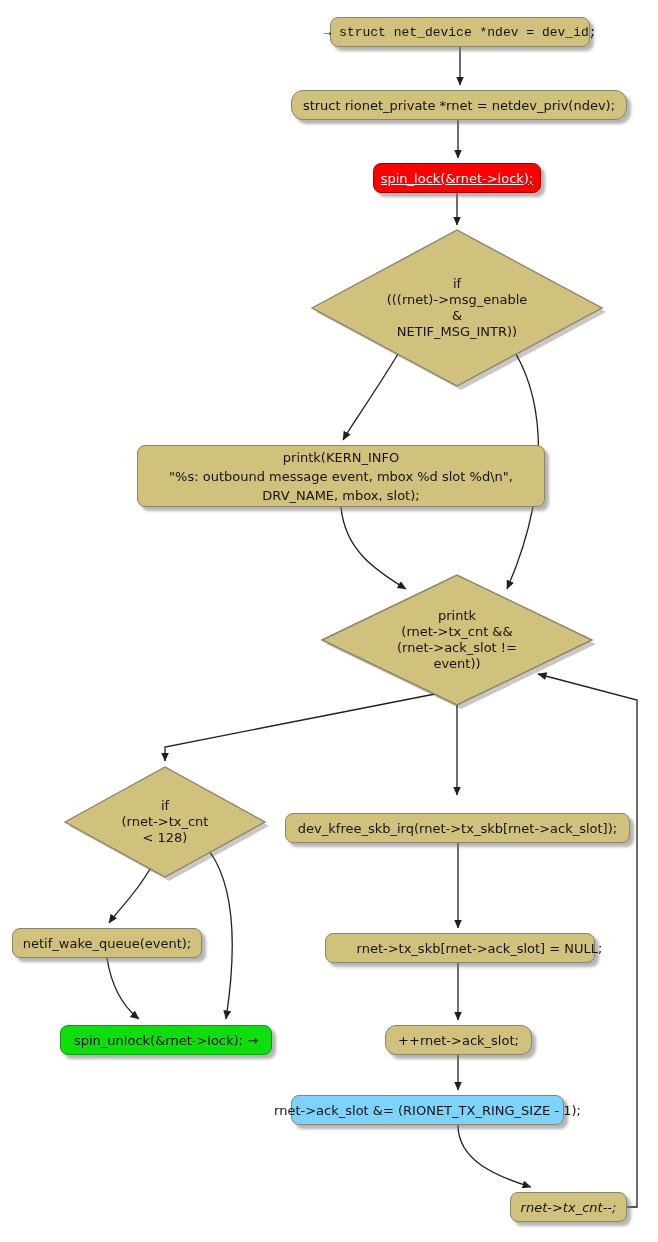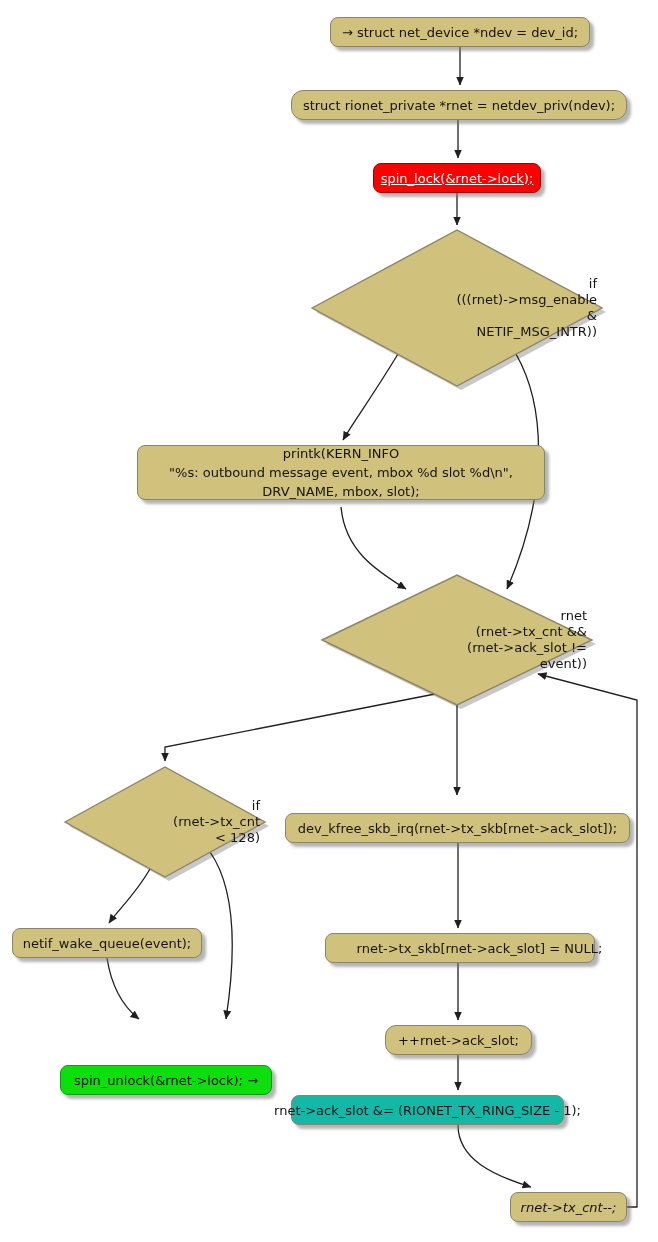--- a/index.html
+++ b/index.html
@@ -14,21 +14,21 @@
     border: 1.4px solid #8a8468; border-radius: 8px;
     background: #d0c17c;
     box-shadow: 4px 4px 3px rgba(120,120,120,0.55);
     white-space: nowrap;
   }
   .node.multi { flex-direction: column; white-space: normal; line-height: 19px; }
   .node.lock  { color: #ffffff; border-color: #9d0000; text-decoration: underline; }
   .node.unlock { color: #0a0a0a; border-color: #0e9c0e; }
   .diamond-label {
     position: absolute; z-index: 2; pointer-events: none;
-    display: flex; flex-direction: column; align-items: flex-end; justify-content: center;
+    display: flex; flex-direction: column; align-items: center; justify-content: center;
     font-size: 13px; line-height: 16px; text-align: center; color: #141414;
   }
   .edge { fill: none; stroke: #1f1f1f; stroke-width: 1.3; }
   .diamond { stroke: #8a8468; stroke-width: 1.4; }
   .shadow { fill: #9a9a9a; opacity: 0.55; }
 </style>
 </head>
 <body>
 
 <div class="canvas">
@@ -59,55 +59,55 @@
     <path class="edge" marker-end="url(#ah)" d="M458,963 L458,1020"></path>
     <path class="edge" marker-end="url(#ah)" d="M458,1055 L458,1090"></path>
     <path class="edge" marker-end="url(#ah)" d="M458,1125 C458,1160 495,1176 531,1187"></path>
     <path class="edge" marker-end="url(#ah)" d="M627,1207 L637,1207 L637,700 L538,674"></path>
 
     <polygon class="diamond" points="312,308 457,230 602,308 457,386" fill="#d0c17c"></polygon>
     <polygon class="diamond" points="322,640 457,575 592,640 457,705" fill="#d0c17c"></polygon>
     <polygon class="diamond" points="65,822 165,767 265,822 165,877" fill="#d0c17c"></polygon>
   </svg>
 
-  <div class="node" style="left: 330px; top: 17px; width: 260px; height: 30px; background-color: rgb(208, 193, 124);">→ struct net_device *ndev = dev_id;</div>
+  <div class="node" style="left: 330px; top: 17px; width: 260px; height: 30px; background-color: rgb(208, 193, 124); font-family: Liberation Mono, monospace;">→ struct net_device *ndev = dev_id;</div>
 
   <div class="node" style="left: 291px; top: 90px; width: 336px; height: 30px; background-color: rgb(208, 193, 124); border-radius: 12px;">struct rionet_private *rnet = netdev_priv(ndev);</div>
 
   <div class="node lock" style="left: 373px; top: 163px; width: 168px; height: 30px; background-color: rgb(255, 0, 0);">spin_lock(&amp;rnet-&gt;lock);</div>
 
-  <div class="node multi" style="left: 137px; top: 445px; width: 408px; height: 55px; background-color: rgb(208, 193, 124);">
+  <div class="node multi" style="left: 137px; top: 445px; width: 408px; height: 62px; background-color: rgb(208, 193, 124);">
     <div>printk(KERN_INFO</div>
     <div>"%s: outbound message event, mbox %d slot %d\n",</div>
     <div>DRV_NAME, mbox, slot);</div>
   </div>
 
   <div class="node" style="left: 285px; top: 800px; width: 345px; height: 30px; background-color: rgb(208, 193, 124); margin-top: 13px;">dev_kfree_skb_irq(rnet-&gt;tx_skb[rnet-&gt;ack_slot]);</div>
 
   <div class="node" style="left: 12px; top: 928px; width: 190px; height: 30px; background-color: rgb(208, 193, 124);">netif_wake_queue(event);</div>
 
-  <div class="node unlock" style="left: 60px; top: 1025px; width: 212px; height: 30px; background-color: rgb(13, 223, 13); margin-top: 40px;">spin_unlock(&amp;rnet-&gt;lock); →</div>
+  <div class="node unlock" style="left: 60px; top: 1025px; width: 212px; height: 30px; background-color: rgb(13, 223, 13);">spin_unlock(&amp;rnet-&gt;lock); →</div>
 
   <div class="node" style="left: 325px; top: 933px; width: 270px; height: 30px; background-color: rgb(208, 193, 124); padding-left: 39px;">rnet-&gt;tx_skb[rnet-&gt;ack_slot] = NULL;</div>
 
   <div class="node" style="left: 385px; top: 1025px; width: 147px; height: 30px; background-color: rgb(208, 193, 124); border-radius: 11px;">++rnet-&gt;ack_slot;</div>
 
-  <div class="node" style="left: 291px; top: 1095px; width: 273px; height: 30px; background-color: #14b8a6;">rnet-&gt;ack_slot &amp;= (RIONET_TX_RING_SIZE - 1);</div>
+  <div class="node" style="left: 291px; top: 1095px; width: 273px; height: 30px; background-color: #7dd3fc;">rnet-&gt;ack_slot &amp;= (RIONET_TX_RING_SIZE - 1);</div>
 
   <div class="node" style="left: 510px; top: 1192px; width: 117px; height: 30px; background-color: rgb(208, 193, 124); font-style: italic;">rnet-&gt;tx_cnt--;</div>
 
   <div class="diamond-label" style="left:317px; top:276px; width:280px; height:64px;">
     <span>if</span>
     <span>(((rnet)-&gt;msg_enable</span>
     <span>&amp;</span>
     <span>NETIF_MSG_INTR))</span>
   </div>
 
   <div class="diamond-label" style="left:327px; top:608px; width:260px; height:64px;">
-    <span>rnet</span>
+    <span>printk</span>
     <span>(rnet-&gt;tx_cnt &amp;&amp;</span>
     <span>(rnet-&gt;ack_slot !=</span>
     <span>event))</span>
   </div>
 
   <div class="diamond-label" style="left:70px; top:798px; width:190px; height:48px;">
     <span>if</span>
     <span>(rnet-&gt;tx_cnt</span>
     <span>&lt; 128)</span>
   </div>

